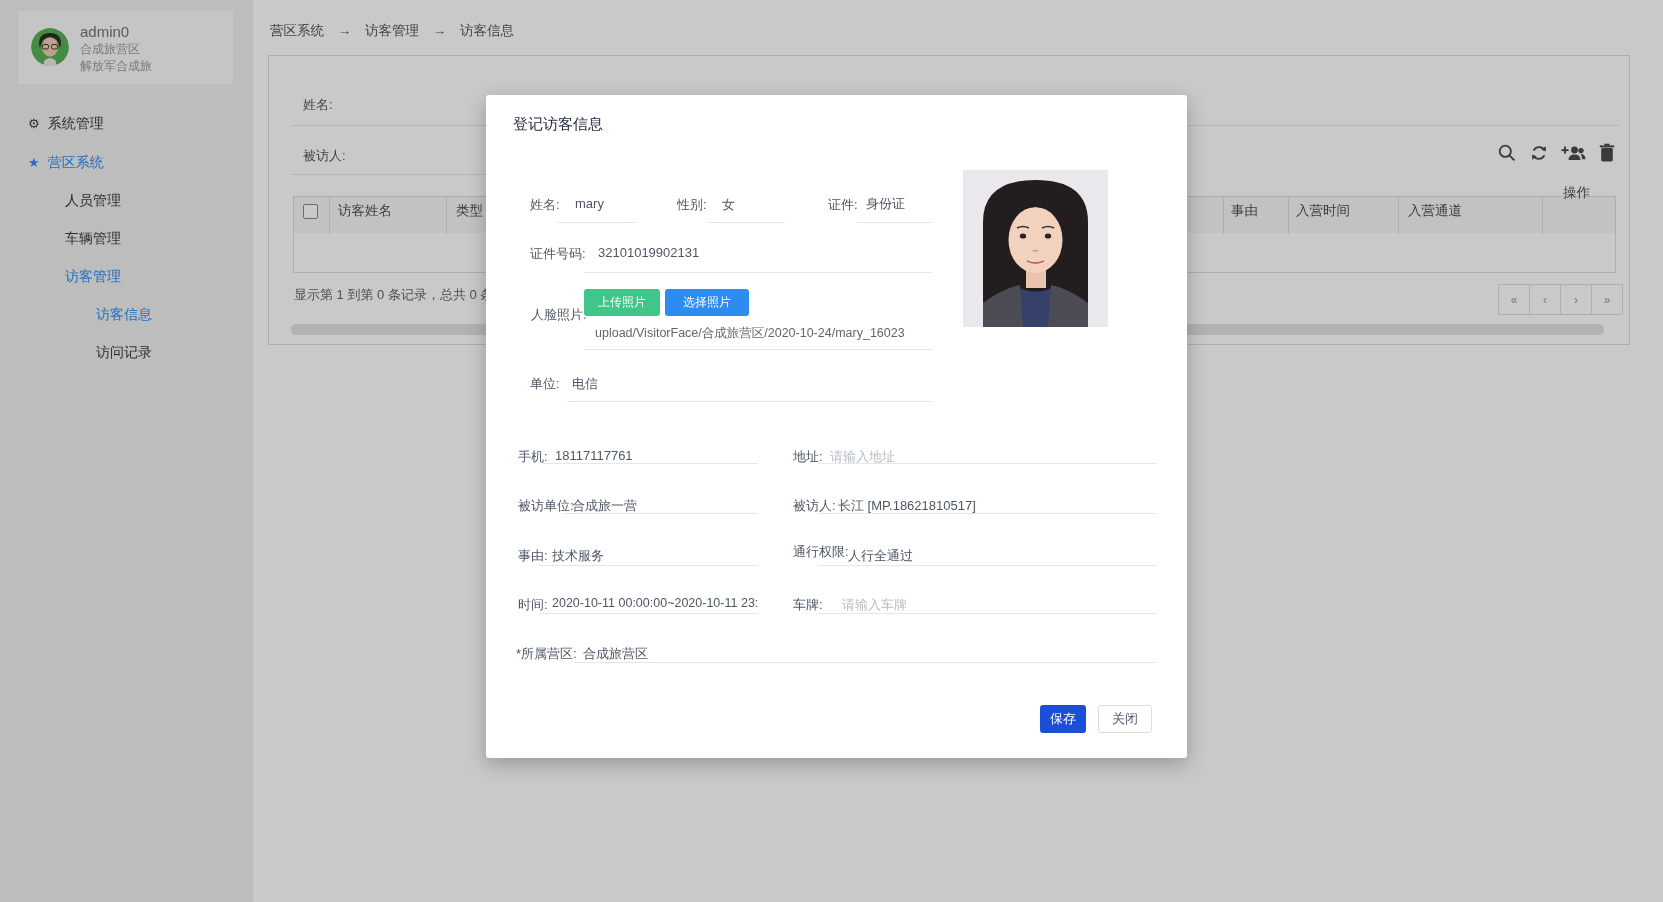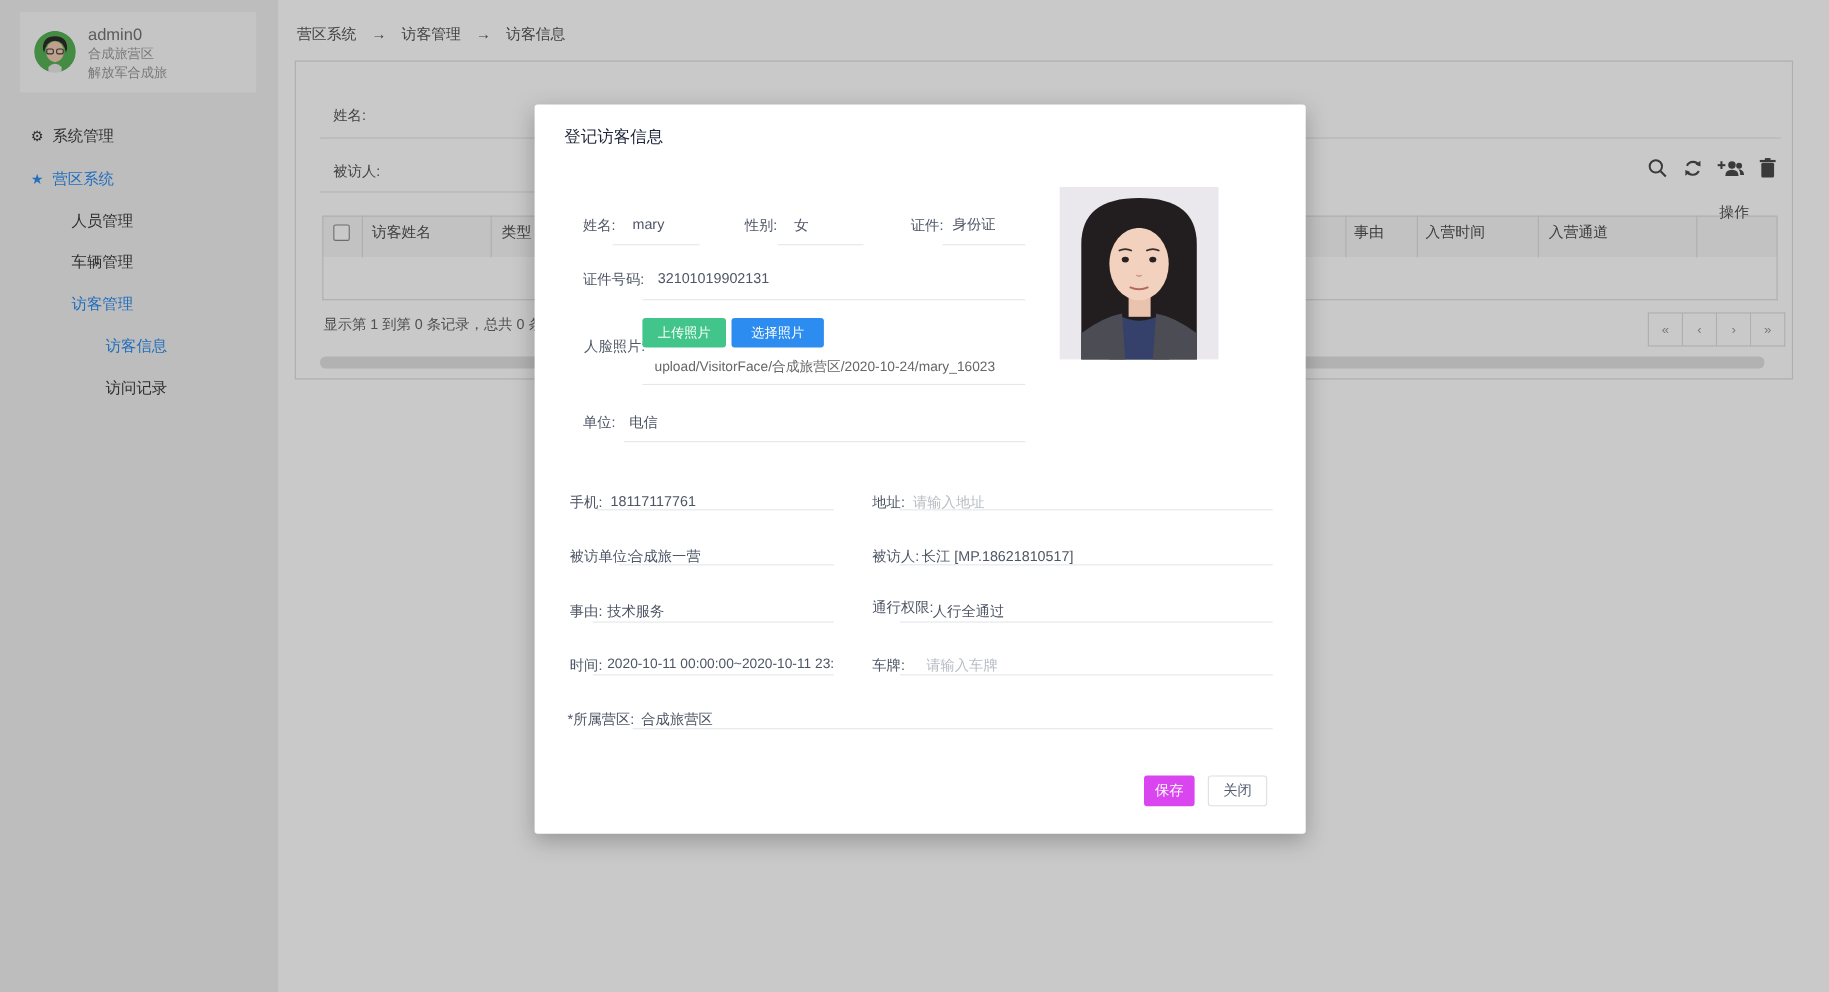--- a/index.html
+++ b/index.html
@@ -41,21 +41,21 @@
          border-radius:3px;box-shadow:0 6px 20px rgba(0,0,0,.25);}
   .m-title{position:absolute;left:27px;top:20px;font-size:15px;color:#1c2438;font-weight:500;}
   .m-label{position:absolute;font-size:13px;color:#4e5665;white-space:nowrap;}
   .m-value{position:absolute;font-size:13px;color:#4e5665;white-space:nowrap;}
   .m-ph{color:#b8bcc4;}
   .m-line{position:absolute;height:1px;background:#e3e6ea;}
   .m-btn-sm{position:absolute;height:27px;border-radius:3px;color:#fff;font-size:12px;
             display:flex;align-items:center;justify-content:center;cursor:pointer;}
   .m-path{position:absolute;font-size:12.5px;color:#666;white-space:nowrap;overflow:hidden;}
   .m-clip{overflow:hidden;}
-  .btn-save{position:absolute;left:554px;top:610px;width:46px;height:28px;background:#d946ef;color:#fff;
+  .btn-save{position:absolute;left:554px;top:610px;width:46px;height:28px;background:#1d4ed8;color:#fff;
             border-radius:3px;font-size:13px;display:flex;align-items:center;justify-content:center;cursor:pointer;}
   .btn-close{position:absolute;left:612px;top:610px;width:54px;height:28px;background:#fff;color:#515a6e;
              border:1px solid #dcdee2;box-sizing:border-box;border-radius:3px;font-size:13px;
              display:flex;align-items:center;justify-content:center;cursor:pointer;}
   .photo{position:absolute;left:477px;top:75px;width:145px;height:157px;overflow:hidden;}
 </style>
 </head>
 <body>
 
 <div class="stage">

